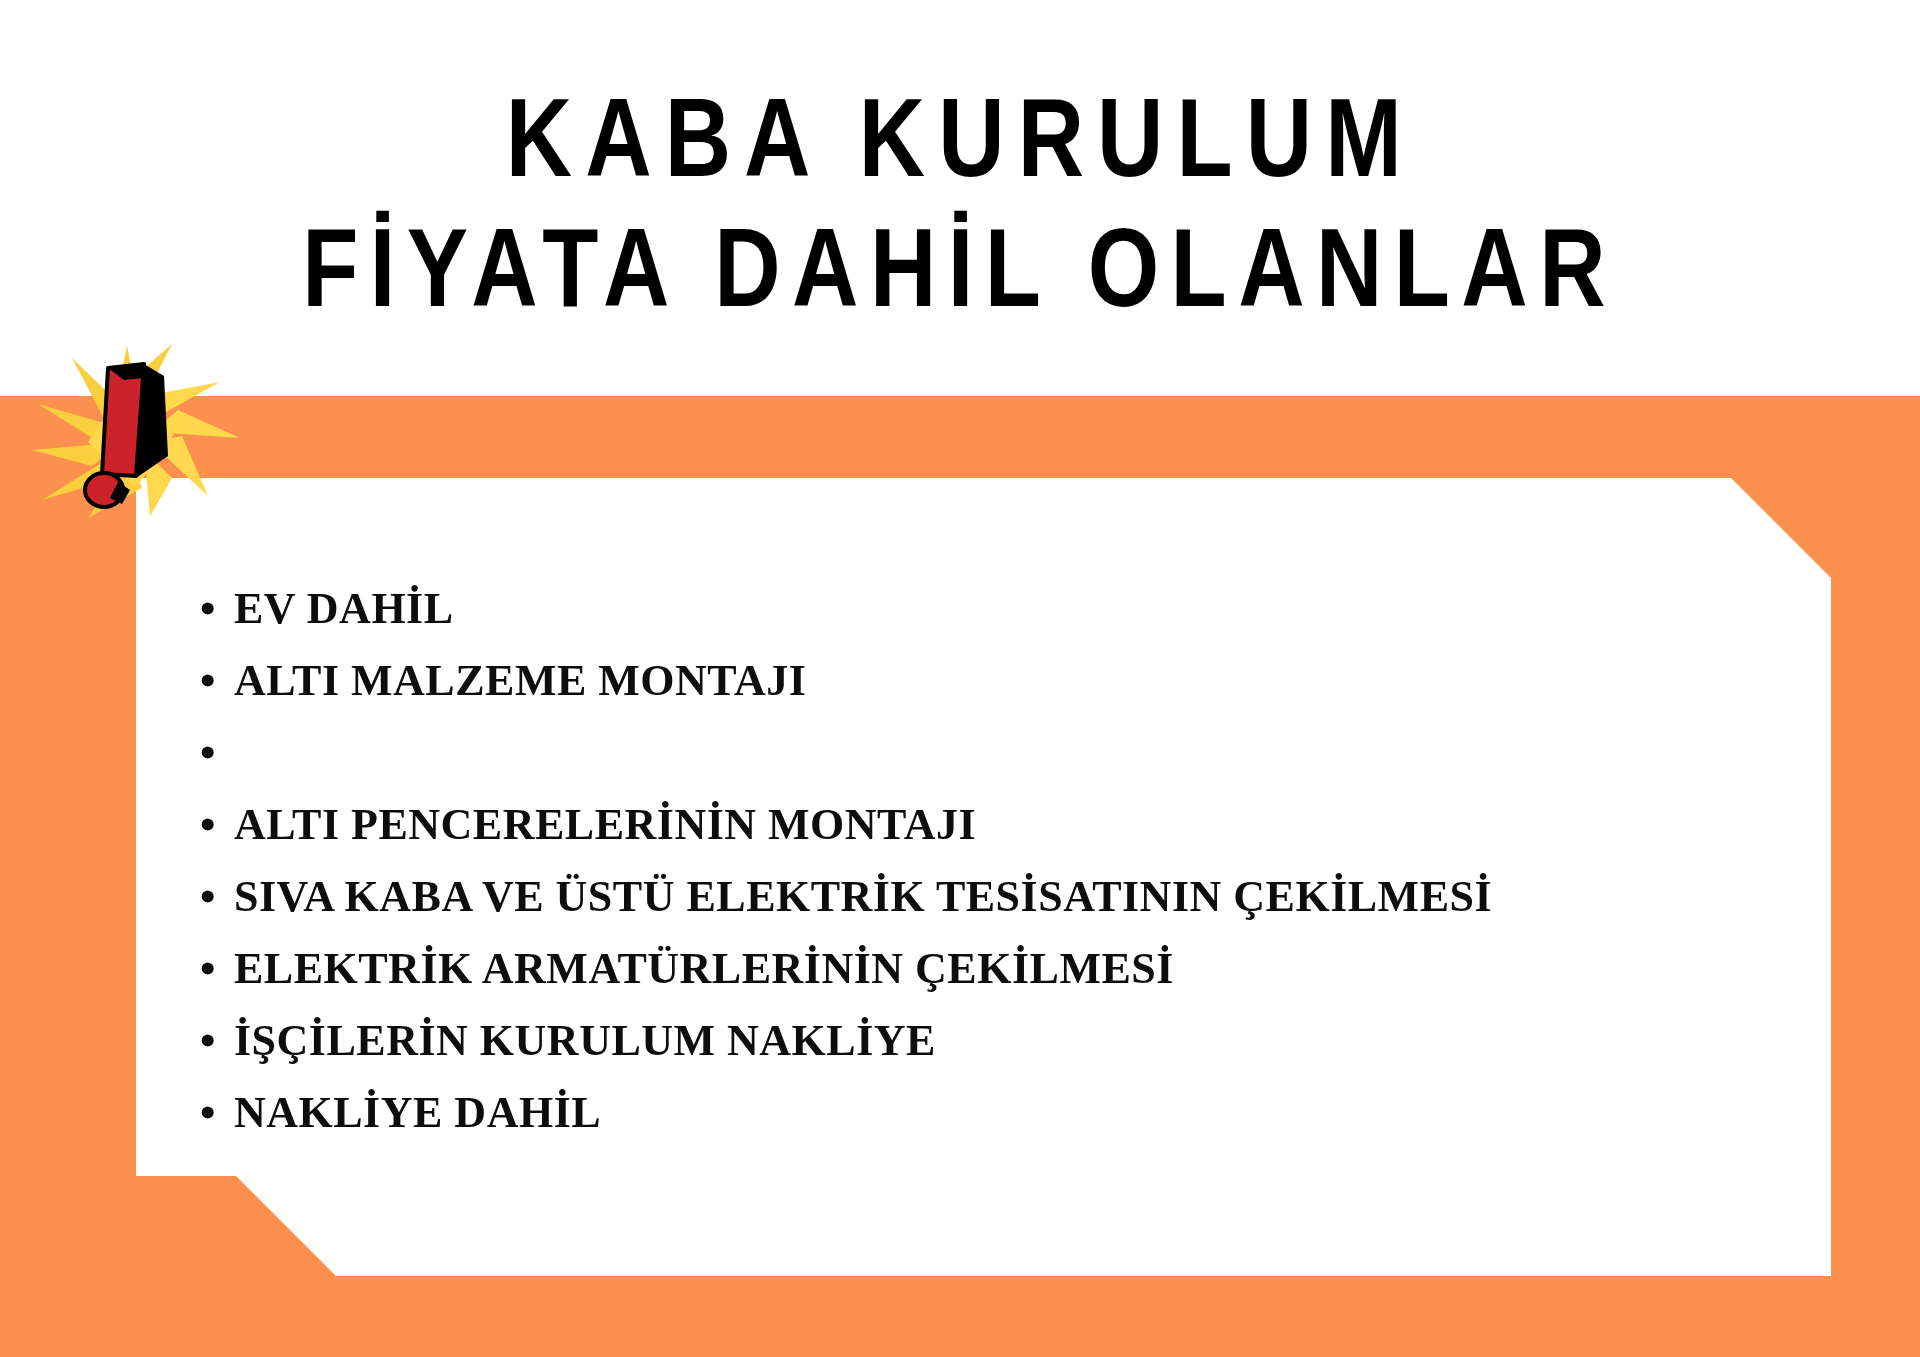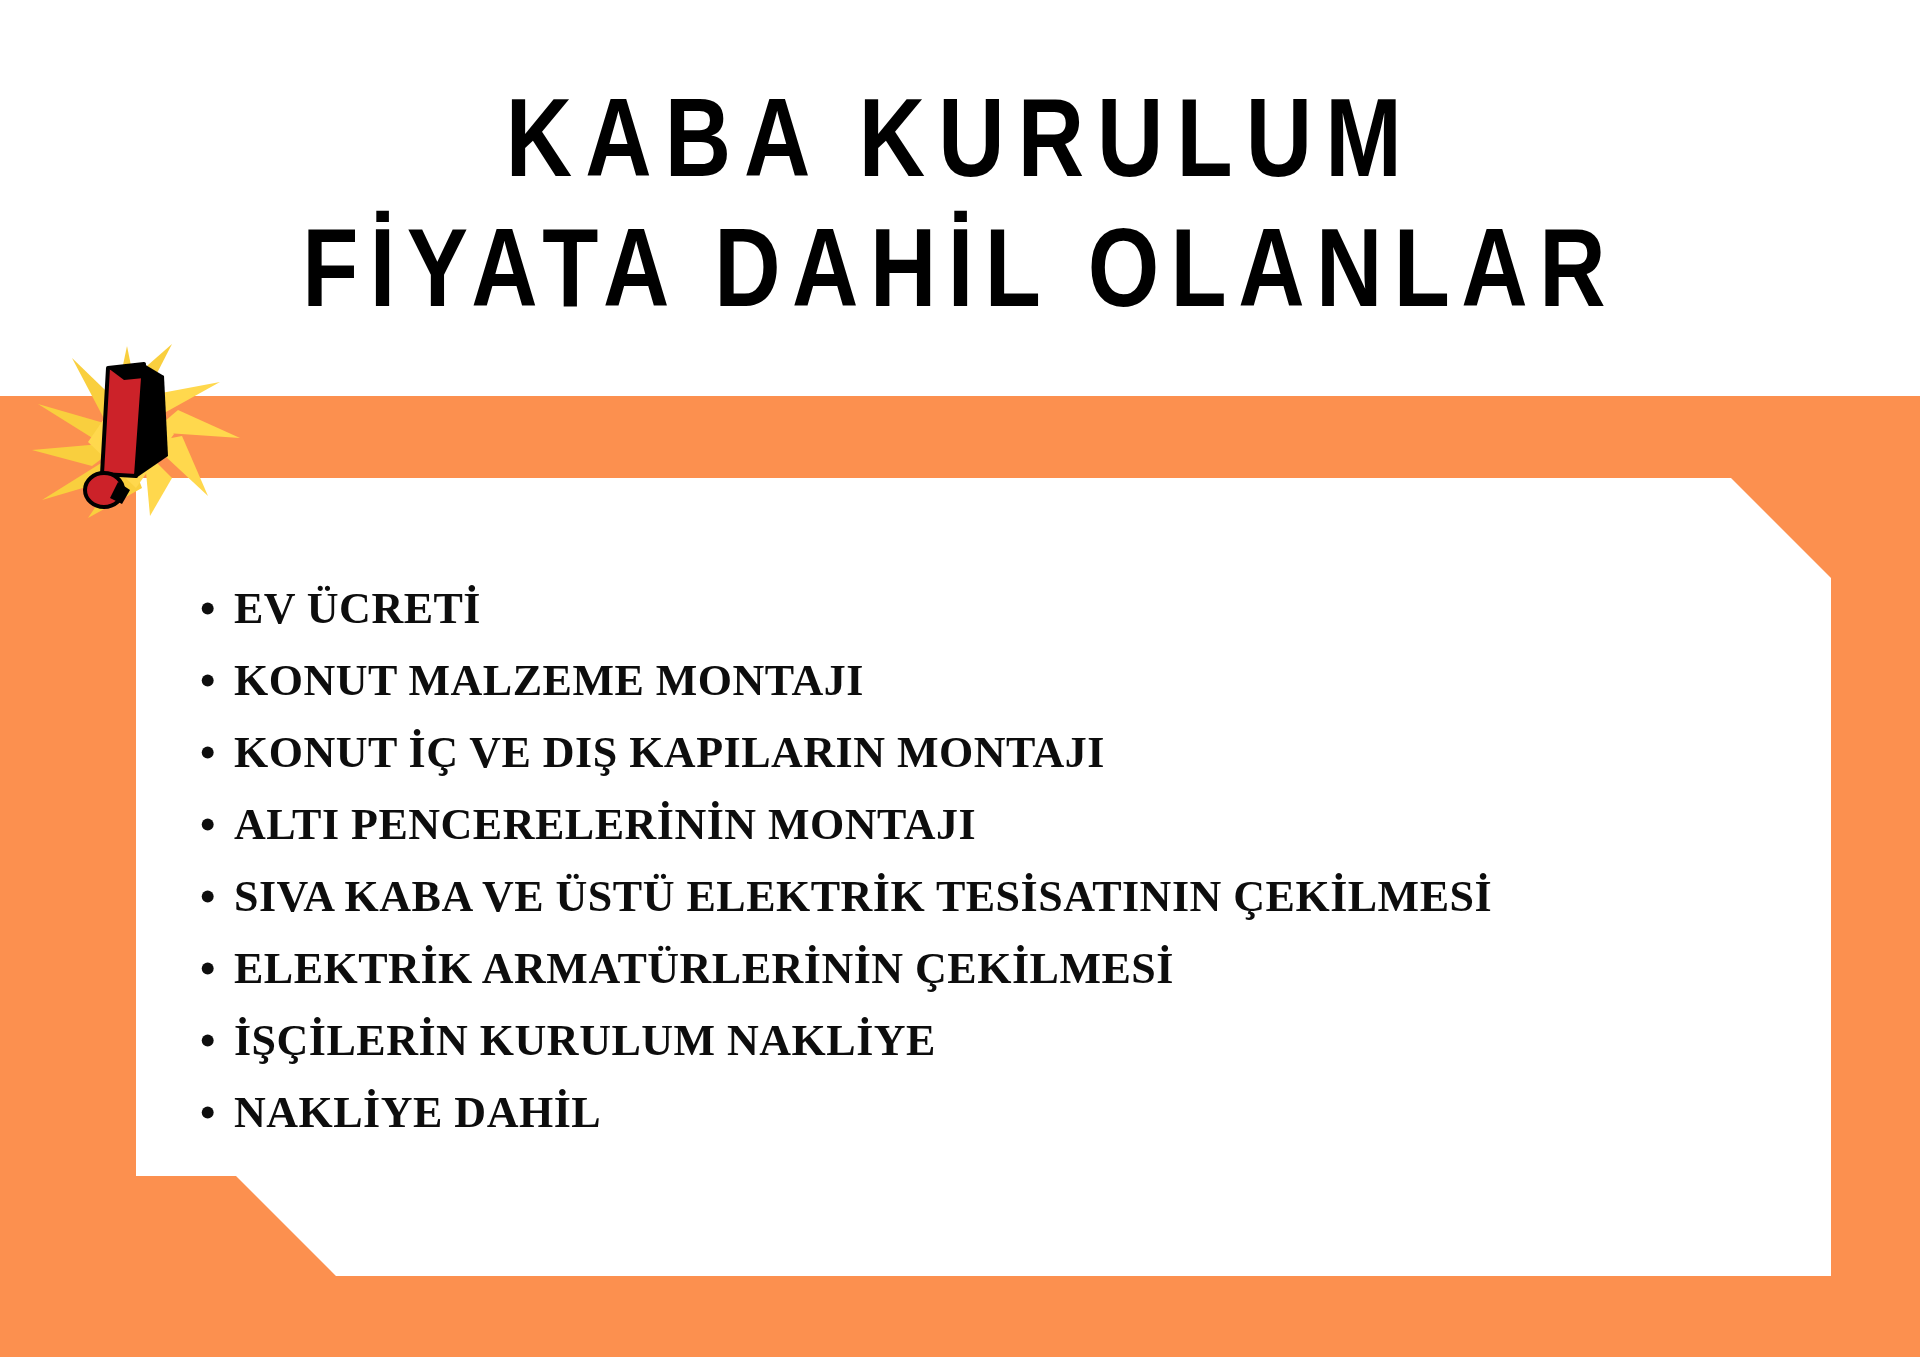--- a/index.html
+++ b/index.html
@@ -150,29 +150,28 @@
     <div class="title-line title-line-2">FİYATA DAHİL OLANLAR</div>
   </div>
 
   <div class="orange-band"></div>
 
   <div class="content-card"></div>
 
   <ul class="bullet-list">
     <li class="bullet-item">
       <span class="bullet-dot">•</span>
-      <span class="bullet-text">EV ÜCRETİ</span>
-    </li>
-    <li class="bullet-item">
-      <span class="bullet-dot">•</span>
-      <span class="bullet-text">KONUT MALZEME MONTAJI</span>
-    </li>
-    <li class="bullet-item">
-      <span class="bullet-dot">•</span>
-      <span class="bullet-text">KONUT İÇ VE DIŞ KAPILARIN MONTAJI</span>
+      <span class="bullet-text">EV DAHİL</span>
+    </li>
+    <li class="bullet-item">
+      <span class="bullet-dot">•</span>
+      <span class="bullet-text">ALTI MALZEME MONTAJI</span>
+    </li>
+    <li class="bullet-item">
+      <span class="bullet-dot">•</span>
     </li>
     <li class="bullet-item">
       <span class="bullet-dot">•</span>
       <span class="bullet-text">ALTI PENCERELERİNİN MONTAJI</span>
     </li>
     <li class="bullet-item">
       <span class="bullet-dot">•</span>
       <span class="bullet-text">SIVA KABA VE ÜSTÜ ELEKTRİK TESİSATININ ÇEKİLMESİ</span>
     </li>
     <li class="bullet-item">

